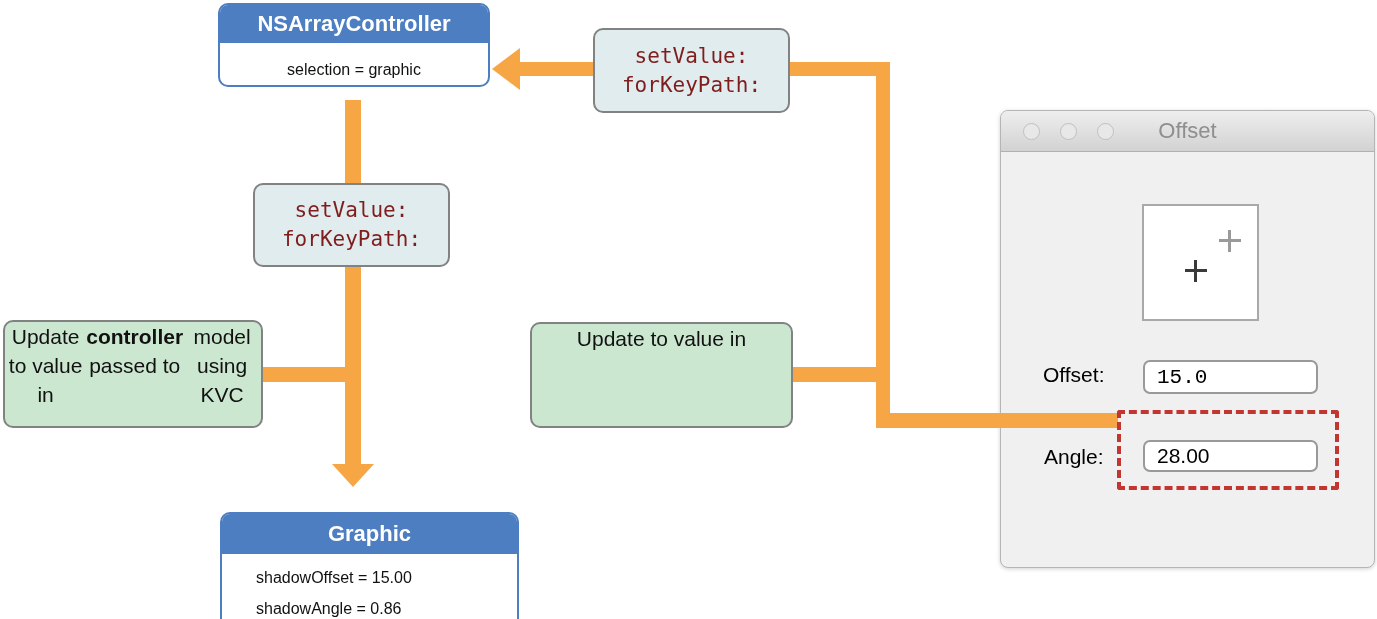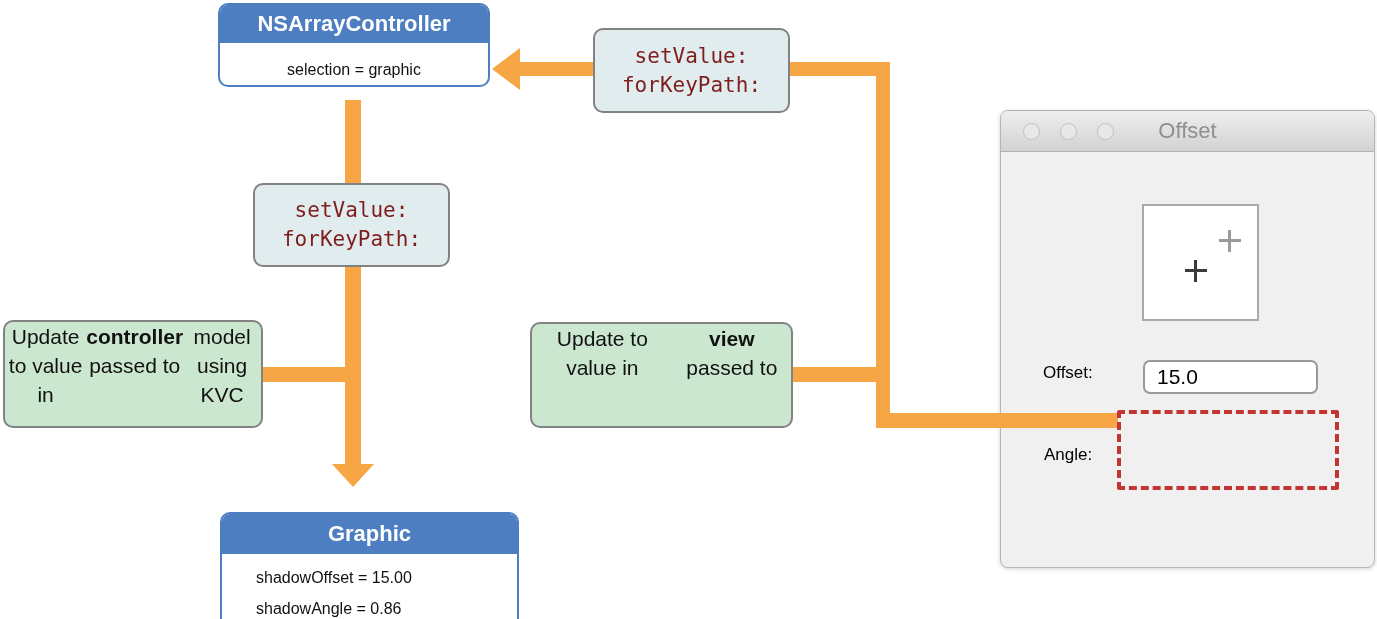--- a/index.html
+++ b/index.html
@@ -38,21 +38,21 @@
   .titlebar .wtitle{text-align:center;line-height:40px;font-size:22px;color:#8f8f8f;}
   .tlbtn{position:absolute;top:12px;width:17px;height:17px;border-radius:50%;
          background:#e8e8e8;border:1px solid #c0c0c0;box-sizing:border-box;}
   .swatch{position:absolute;left:141px;top:93px;width:117px;height:117px;
           background:#fff;border:2px solid #a9a9a9;box-sizing:border-box;}
   .plus{position:absolute;width:22px;height:22px;}
   .plus .pb-h{position:absolute;left:0;top:9px;width:22px;height:3px;}
   .plus .pb-v{position:absolute;left:9px;top:0;width:3px;height:22px;}
   .plus.gray .pb-h,.plus.gray .pb-v{background:#9a9a9a;}
   .plus.dark .pb-h,.plus.dark .pb-v{background:#3a3a3a;}
-  .fieldlabel{position:absolute;font-size:17px;color:#000;}
+  .fieldlabel{position:absolute;font-size:21px;color:#000;}
   .field{position:absolute;width:175px;background:#fff;border:2px solid #999;
          border-radius:7px;box-sizing:border-box;font-size:21px;color:#000;
          padding:0 0 0 12px;font-family:"Liberation Sans", sans-serif;outline:none;}
   .redbox{position:absolute;left:1117px;top:410px;width:222px;height:80px;
           border:4px dashed #C23531;border-radius:3px;box-sizing:border-box;}
 </style>
 </head>
 <body>
 
 <div id="canvas">
@@ -68,22 +68,23 @@
       <span class="plus gray" style="left:75px;top:24px">
         <span class="pb-h"></span>
           <span class="pb-v"></span>
       </span>
       <span class="plus dark" style="left:41px;top:54px">
         <span class="pb-h"></span>
           <span class="pb-v"></span>
       </span>
     </div>
     <div class="fieldlabel" style="left:42px;top:252px">Offset:</div>
-    <input class="field" style="left: 142px; top: 249px; height: 34px;" type="text" value="15.0">
+    <input class="field" style="left: 142px; top: 249px; height: 34px; font-family: Liberation Mono, monospace;" type="text" value="15.0">
     <div class="fieldlabel" style="left:43px;top:334px">Angle:</div>
+    <input class="field" style="left: 142px; top: 329px; height: 32px;" type="text" value="28.00">
   </div>
 
   <div class="shaft" style="left:516px;top:62px;width:374px;height:14px"></div>
   <div class="head-left" style="left:492px;top:48px"></div>
   <div class="shaft" style="left:876px;top:62px;width:14px;height:366px"></div>
   <div class="shaft" style="left:876px;top:413px;width:242px;height:15px"></div>
   <div class="shaft" style="left:793px;top:367px;width:90px;height:15px"></div>
 
   <div class="shaft" style="left:345px;top:100px;width:16px;height:365px"></div>
   <div class="head-down" style="left:332px;top:464px"></div>
@@ -107,21 +108,20 @@
   </div>
 
   <div class="note" style="left:3px;top:320px;width:260px;height:108px">
     <div><span>Update to value in</span></div>
     <div><b>controller</b><span> passed to</span></div>
     <div><span>model using KVC</span></div>
   </div>
 
   <div class="note" style="left:530px;top:322px;width:263px;height:106px">
     <div><span>Update to value in</span></div>
-    <div><b>view</b><span> passed to</span></div>
   </div>
 
   <div class="node" style="left:220px;top:512px;width:299px;height:124px">
     <div class="hdr" style="height:40px;line-height:40px">Graphic</div>
     <div class="bdy" style="padding:8px 0 0 34px;line-height:31px">
       <div>shadowOffset = 15.00</div>
       <div>shadowAngle = 0.86</div>
     </div>
   </div>
 

